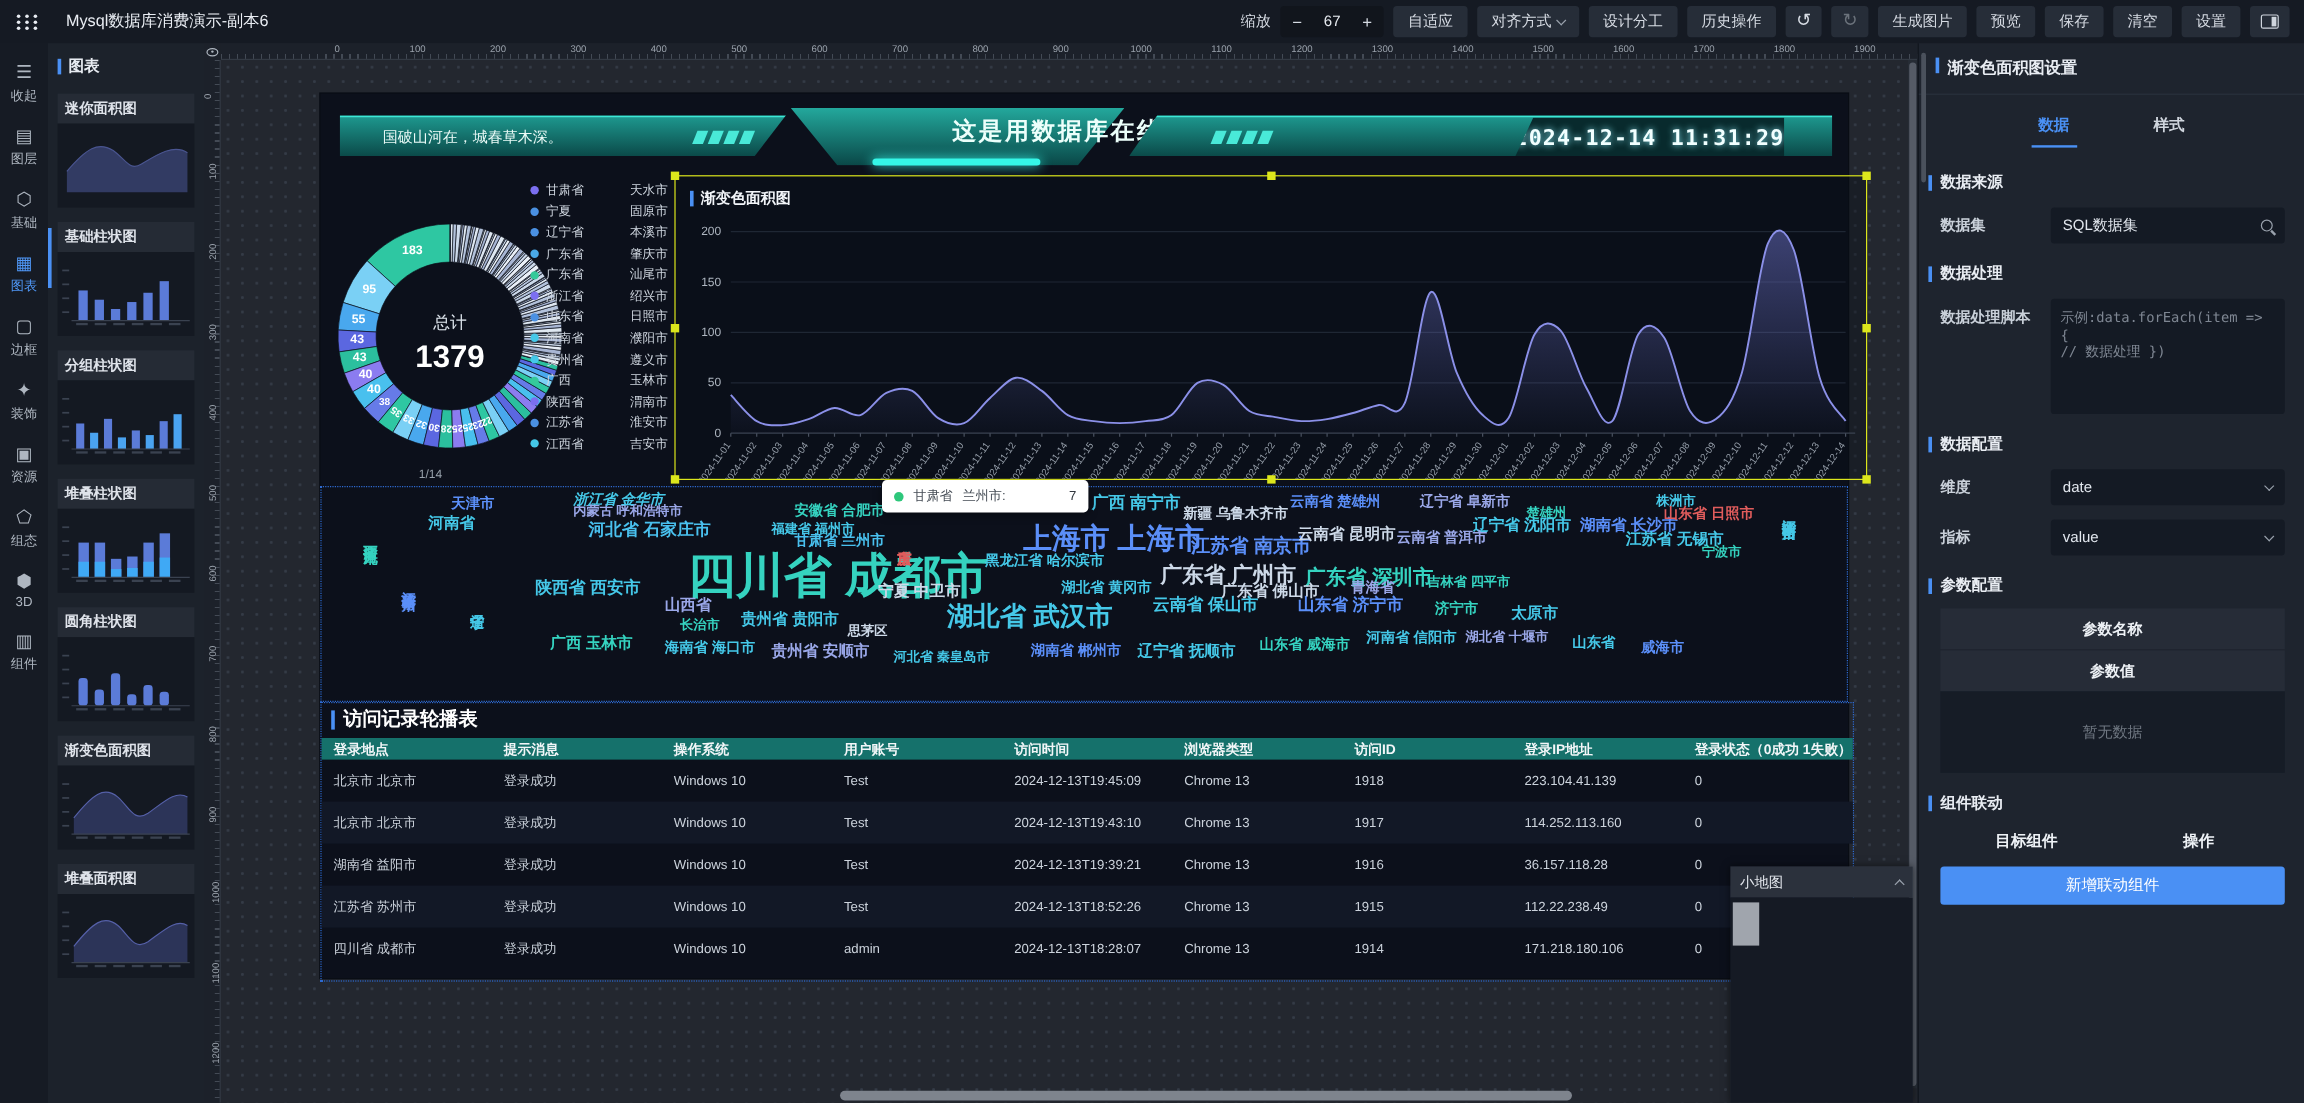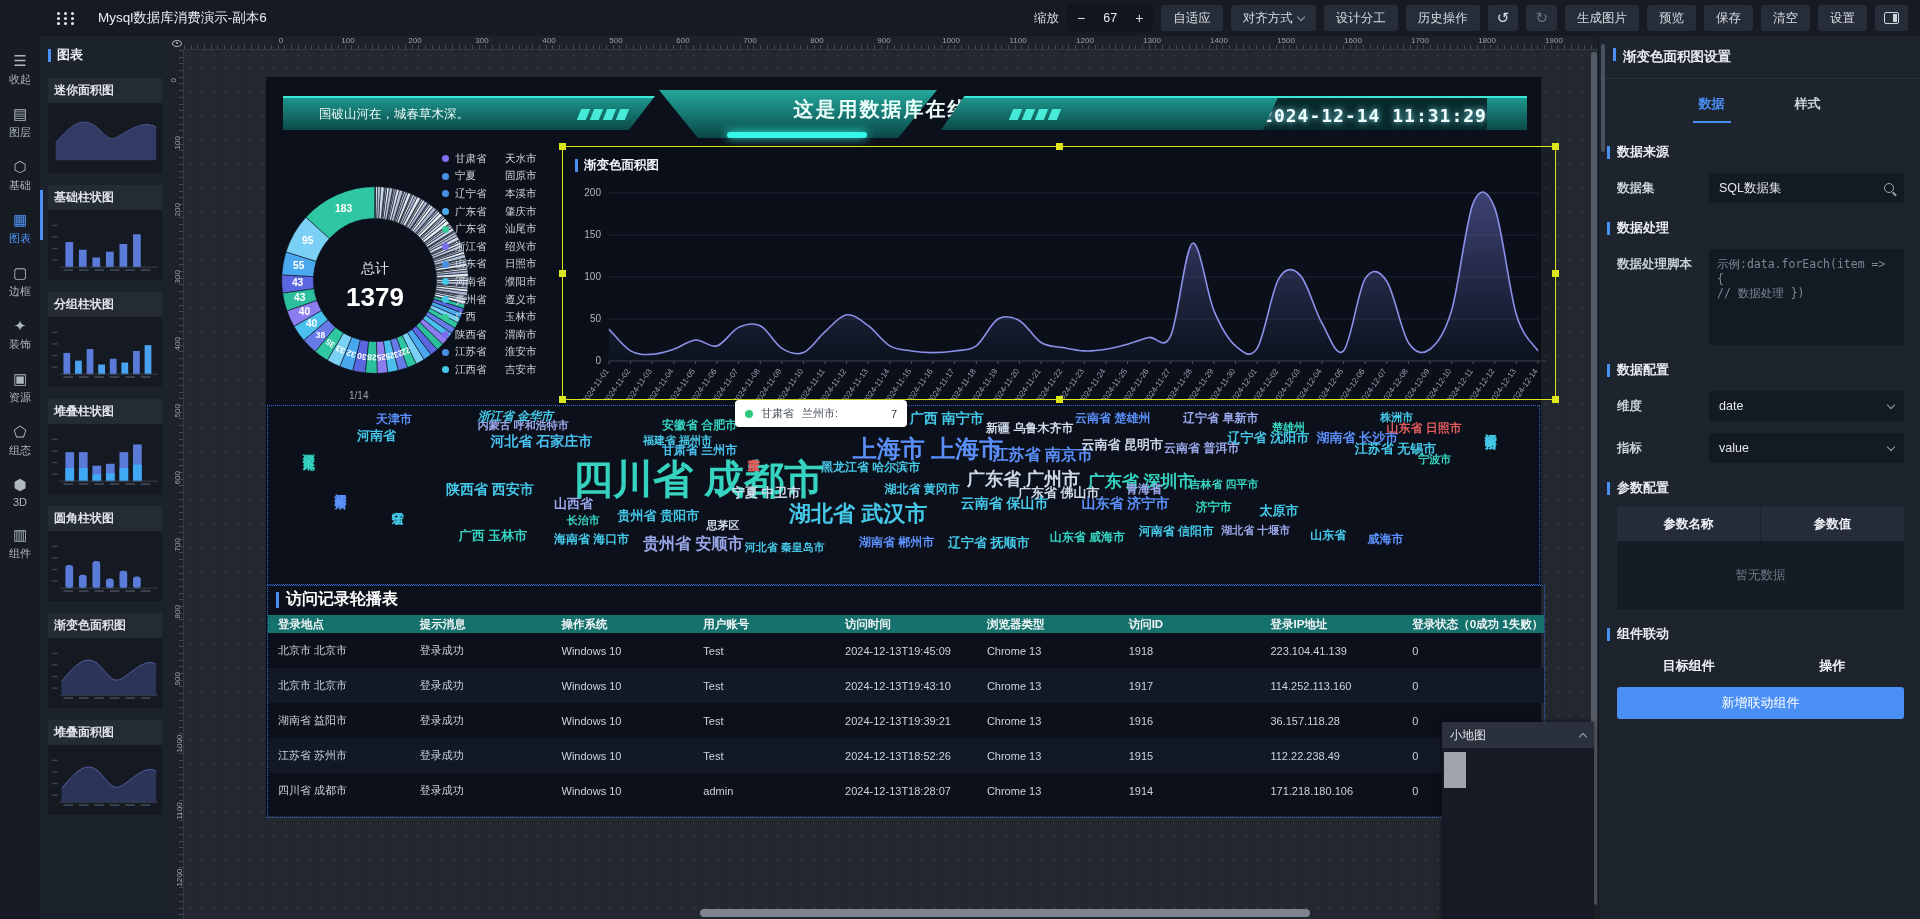--- a/index.html
+++ b/index.html
@@ -1,21 +1,21 @@
 <!DOCTYPE html>
 <html><head>
 <meta charset="utf-8">
 <style>
   * { box-sizing: border-box; margin: 0; padding: 0; }
   html,body { width:1920px; height:919px; overflow:hidden; background:#23272f;
     font-family:"Liberation Sans", sans-serif; }
 
   
   #topbar { position:absolute; top:0; left:0; width:1920px; height:36px; background:#151a23;
-    display:flex; align-items:center; z-index:60;padding-left:43px; }
+    display:flex; align-items:center; z-index:60; }
   .gicon { display:grid; grid-template-columns:repeat(3,5px); grid-gap:2px; margin-left:14px; }
   .gicon i { width:3px; height:3px; background:#e8ecf2; border-radius:50%; }
   #app-title { color:#e9edf3; font-size:13.5px; margin-left:22px; }
   #tb-right { margin-left:auto; display:flex; align-items:center; gap:8px; padding-right:12px; }
   .tlabel { color:#d6dbe3; font-size:12.5px; }
   .zoombox { display:flex; align-items:center; background:#11151c; border-radius:3px; height:26px; }
   .zbtn { color:#d6dbe3; font-size:14px; padding:0 10px; cursor:pointer; }
   .zval { color:#e6eaef; font-size:12.5px; width:30px; text-align:center; }
   .tbtn { background:#262d38; color:#d6dbe3; font-size:12.5px; height:26px; line-height:26px;
     padding:0 12px; border-radius:3px; cursor:pointer; display:flex; align-items:center; gap:5px; }
@@ -101,21 +101,21 @@
   
   #donut-comp { position:absolute; left:10px; top:60px; width:310px; height:272px; }
   #donut-center { position:absolute; left:0; top:44px; width:196px; text-align:center; pointer-events:none; }
   #donut-center .dl1 { margin-top:78px; color:#dfe6ee; font-size:14px; }
   #donut-center .dl2 { color:#ffffff; font-size:26px; font-weight:bold; margin-top:4px; }
   #donut-page { position:absolute; left:72px; top:252px; color:#98a1ab; font-size:10px; }
   #donut-legend { position:absolute; left:165px; top:12px; }
   .lg-row { display:flex; align-items:center; gap:6px; height:17.6px; cursor:pointer; }
   .lg-dot { width:7px; height:7px; border-radius:50%; flex:none; }
   .lg-t1 { color:#cfd6df; font-size:10.5px; width:44px; }
-  .lg-t2 { color:#cfd6df; font-size:10.5px; }
+  .lg-t2 { color:#cfd6df; font-size:10.5px;margin-left:20px; }
 
   
   #area-comp { position:absolute; left:295px; top:68px; width:994px; height:254px;
     border:1px solid #dce61c; background:rgba(10,14,24,0.35); }
   .handle { position:absolute; width:7px; height:7px; background:#dce61c; z-index:5; }
   #area-title-row { position:absolute; left:12px; top:10px; display:flex; gap:6px; align-items:center; }
   #area-title { color:#f2f5f9; font-size:12.5px; font-weight:bold; }
 
   
   #tooltip { position:absolute; left:468px; top:322px; width:172px; height:27px; background:#ffffff;
@@ -169,21 +169,21 @@
   .f-ctrl { flex:1; background:#141a24; border-radius:3px; min-height:30px; display:flex;
     align-items:center; padding:0 10px; color:#e2e7ee; font-size:12.5px; cursor:pointer; }
   .f-ctrl .val { flex:1; }
   .sicon { width:10px; height:10px; border:1.5px solid #9aa2ad; border-radius:50%; position:relative; flex:none; }
   .sicon::after { content:''; position:absolute; width:5px; height:1.5px; background:#9aa2ad;
     transform:rotate(45deg); right:-4px; bottom:-2px; }
   textarea.script { width:100%; height:96px; background:#141a24; border:none; border-radius:3px;
     color:#aeb6c0; font-family:"DejaVu Sans Mono", monospace; font-size:11.5px; padding:8px; resize:none; }
   textarea.script::placeholder { color:#7e8692; }
   #param-table { margin-top:10px; }
-  #param-head { display:grid; grid-template-columns:1fr 1fr; gap:1px; }
+  #param-head { display:grid; grid-template-columns:1fr; gap:1px; }
   #param-head div { background:#262c37; color:#eef2f6; font-size:12.5px; font-weight:bold;
     height:34px; display:flex; align-items:center; justify-content:center; }
   #param-empty { background:#161c26; height:68px; display:flex; align-items:center; justify-content:center;
     color:#6e7680; font-size:12.5px; }
   #linkage-head { display:grid; grid-template-columns:1fr 1fr; margin:14px 0 12px 0; }
   #linkage-head div { color:#eef2f6; font-size:13px; font-weight:bold; text-align:center; }
   #add-linkage { height:32px; background:#4a90f4; border-radius:3px; color:#ffffff; font-size:13px;
     display:flex; align-items:center; justify-content:center; cursor:pointer; }
 </style>
 </head>
@@ -863,21 +863,21 @@
         <span style="left: 23.5%; top: 60%; font-size: 11px; color: rgb(53, 211, 192);">长治市</span>
         <span style="left: 27.5%; top: 57%; font-size: 13px; color: rgb(69, 200, 232);">贵州省 贵阳市</span>
         <span style="left: 34.5%; top: 63%; font-size: 11px; color: rgb(205, 217, 232);">思茅区</span>
         <span style="left: 36.5%; top: 44%; font-size: 13px; color: rgb(205, 217, 232);">宁夏 中卫市</span>
         <span style="left: 54.5%; top: 50%; font-size: 14px; color: rgb(69, 200, 232);">云南省 保山市</span>
         <span style="left: 64%; top: 50%; font-size: 14px; color: rgb(91, 143, 249);">山东省 济宁市</span>
         <span style="left: 73%; top: 52%; font-size: 12px; color: rgb(53, 211, 192);">济宁市</span>
         <span style="left: 78%; top: 54%; font-size: 13px; color: rgb(69, 200, 232);">太原市</span>
         <span style="left: 15%; top: 68%; font-size: 13px; color: rgb(53, 211, 192);">广西 玉林市</span>
         <span style="left: 22.5%; top: 70%; font-size: 12px; color: rgb(69, 200, 232);">海南省 海口市</span>
-        <span style="left: 29.5%; top: 72%; font-size: 16px; color: rgb(154, 167, 232);">贵州省 安顺市</span>
+        <span style="left: 29.5%; top: 72%; font-size: 13px; color: rgb(154, 167, 232);">贵州省 安顺市</span>
         <span style="left: 37.5%; top: 75%; font-size: 11px; color: rgb(69, 200, 232);">河北省 秦皇岛市</span>
         <span style="left: 46.5%; top: 72%; font-size: 12px; color: rgb(91, 143, 249);">湖南省 郴州市</span>
         <span style="left: 53.5%; top: 72%; font-size: 13px; color: rgb(69, 200, 232);">辽宁省 抚顺市</span>
         <span style="left: 61.5%; top: 69%; font-size: 12px; color: rgb(53, 211, 192);">山东省 威海市</span>
         <span style="left: 68.5%; top: 66%; font-size: 12px; color: rgb(69, 200, 232);">河南省 信阳市</span>
         <span style="left: 75%; top: 66%; font-size: 11px; color: rgb(154, 167, 232);">湖北省 十堰市</span>
         <span style="left: 82%; top: 68%; font-size: 12px; color: rgb(69, 200, 232);">山东省</span>
         <span style="left: 86.5%; top: 70%; font-size: 12px; color: rgb(91, 143, 249);">威海市</span>
         <span class="v" style="left: 2.5%; top: 22%; font-size: 12px; color: rgb(53, 211, 192);">江西省 九江市</span>
         <span class="v" style="left: 95.5%; top: 10%; font-size: 12px; color: rgb(69, 200, 232);">浙江省 台州市</span>

